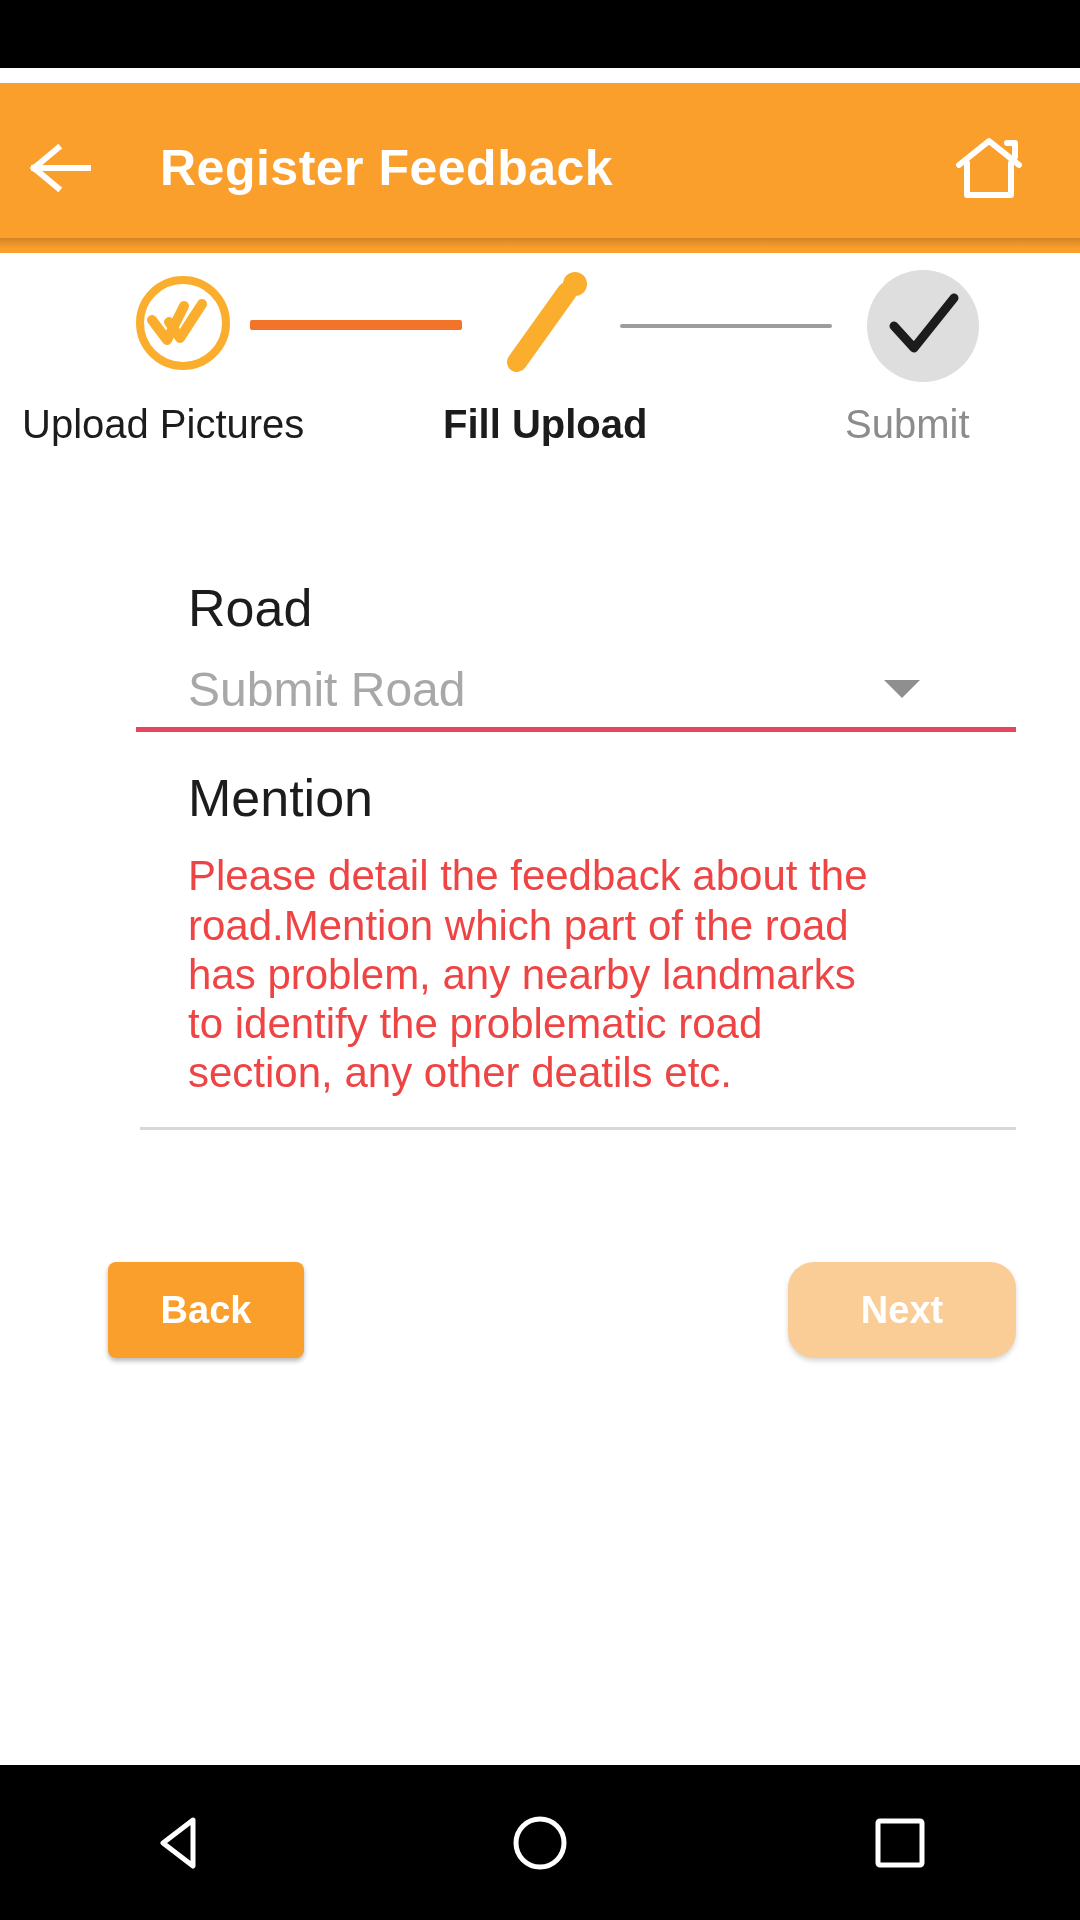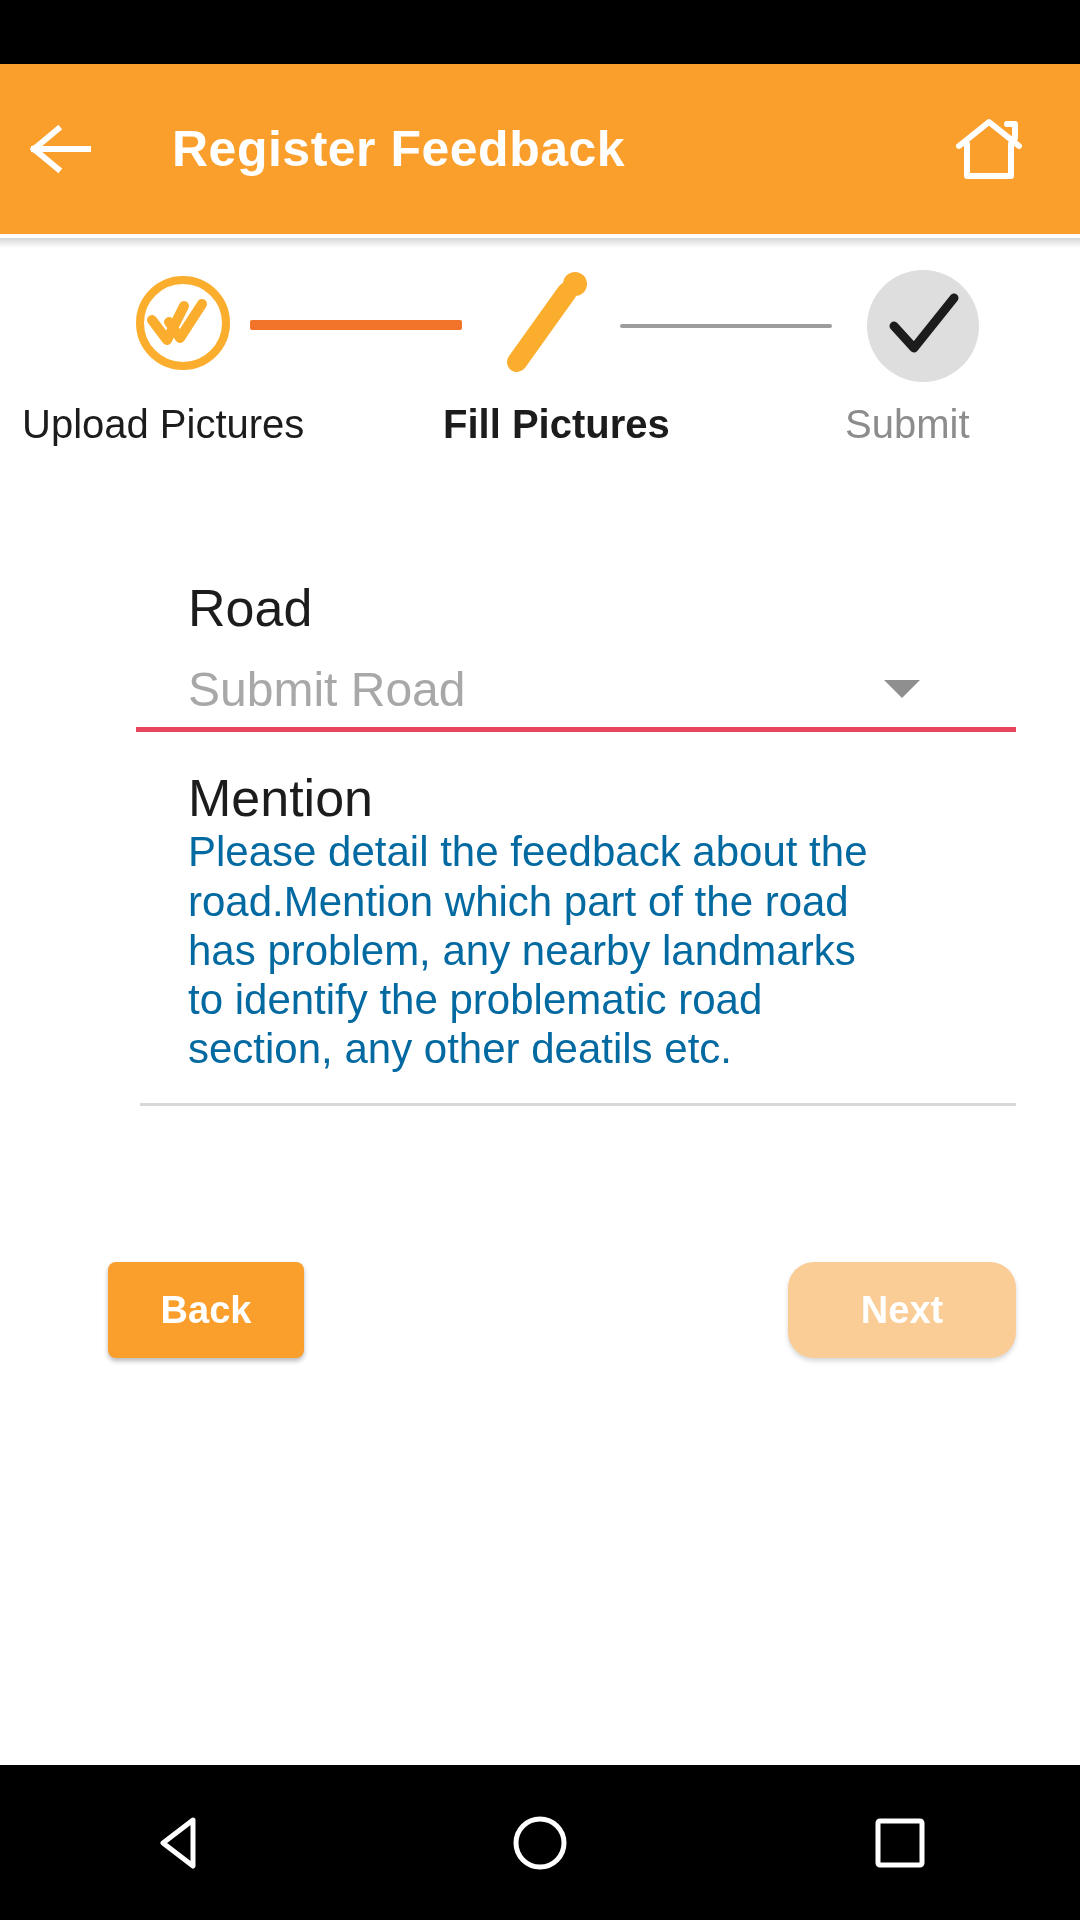--- a/index.html
+++ b/index.html
@@ -12,23 +12,23 @@
   #screen { position:relative; width:1080px; height:1920px; background:#ffffff; }
 
   
   .status-bar {
     position:absolute; top:0; left:0; width:1080px; height:68px;
     background:#000000;
   }
 
   
   .app-bar {
-    position:absolute; top:64px; left:0; width:1080px; height:170px;
+    position:absolute; top:83px; left:0; width:1080px; height:170px;
     background:#fa9e2c;
-    display:flex; align-items:center;gap:12px;
+    display:flex; align-items:center;
   }
   .back-arrow {
     width:120px; height:170px;
     display:flex; align-items:center; justify-content:center;
     cursor:pointer;
   }
   .app-title {
     color:#ffffff; font-size:50px; font-weight:bold;
     letter-spacing:0.5px; margin-left:40px;
     white-space:nowrap;
@@ -108,22 +108,22 @@
     cursor:pointer;
   }
   .underline-error {
     margin-left:68px; width:880px; height:5px;
     background:#e8455e;
   }
 
   .field-feedback { margin-top:38px; }
   .feedback-hint {
     padding-left:120px; padding-right:120px;
-    margin-top:0;
-    font-size:42px; line-height:1.17; color:#0369a1;
+    margin-top:24px;
+    font-size:42px; line-height:1.17; color:#ef4444;
   }
   .underline-plain {
     margin-left:72px; margin-top:30px;
     width:876px; height:3px;
     background:#d8d8d8;
   }
 
   
   .buttons {
     position:absolute; top:1262px; left:0; width:1080px; height:120px;
@@ -209,21 +209,21 @@
       <div class="step-icon step3-icon">
         <svg width="122" height="122" viewBox="0 0 122 122">
           <circle cx="61" cy="64" r="56" fill="#dedede"></circle>
           <path d="M32 64 L52 86 L92 36" fill="none" stroke="#1c1c1c" stroke-width="9" stroke-linecap="round" stroke-linejoin="round"></path>
         </svg>
       </div>
     </div>
 
     <div class="step-labels">
       <div class="step-label done">Upload Pictures</div>
-      <div class="step-label active">Fill Pictures</div>
+      <div class="step-label active">Fill Upload</div>
       <div class="step-label todo">Submit</div>
     </div>
   </div>
 
   <div class="form">
 
     <div class="field">
       <div class="field-label">Road</div>
       <div class="dropdown-row">
         <span class="dropdown-value">Submit Road</span>

